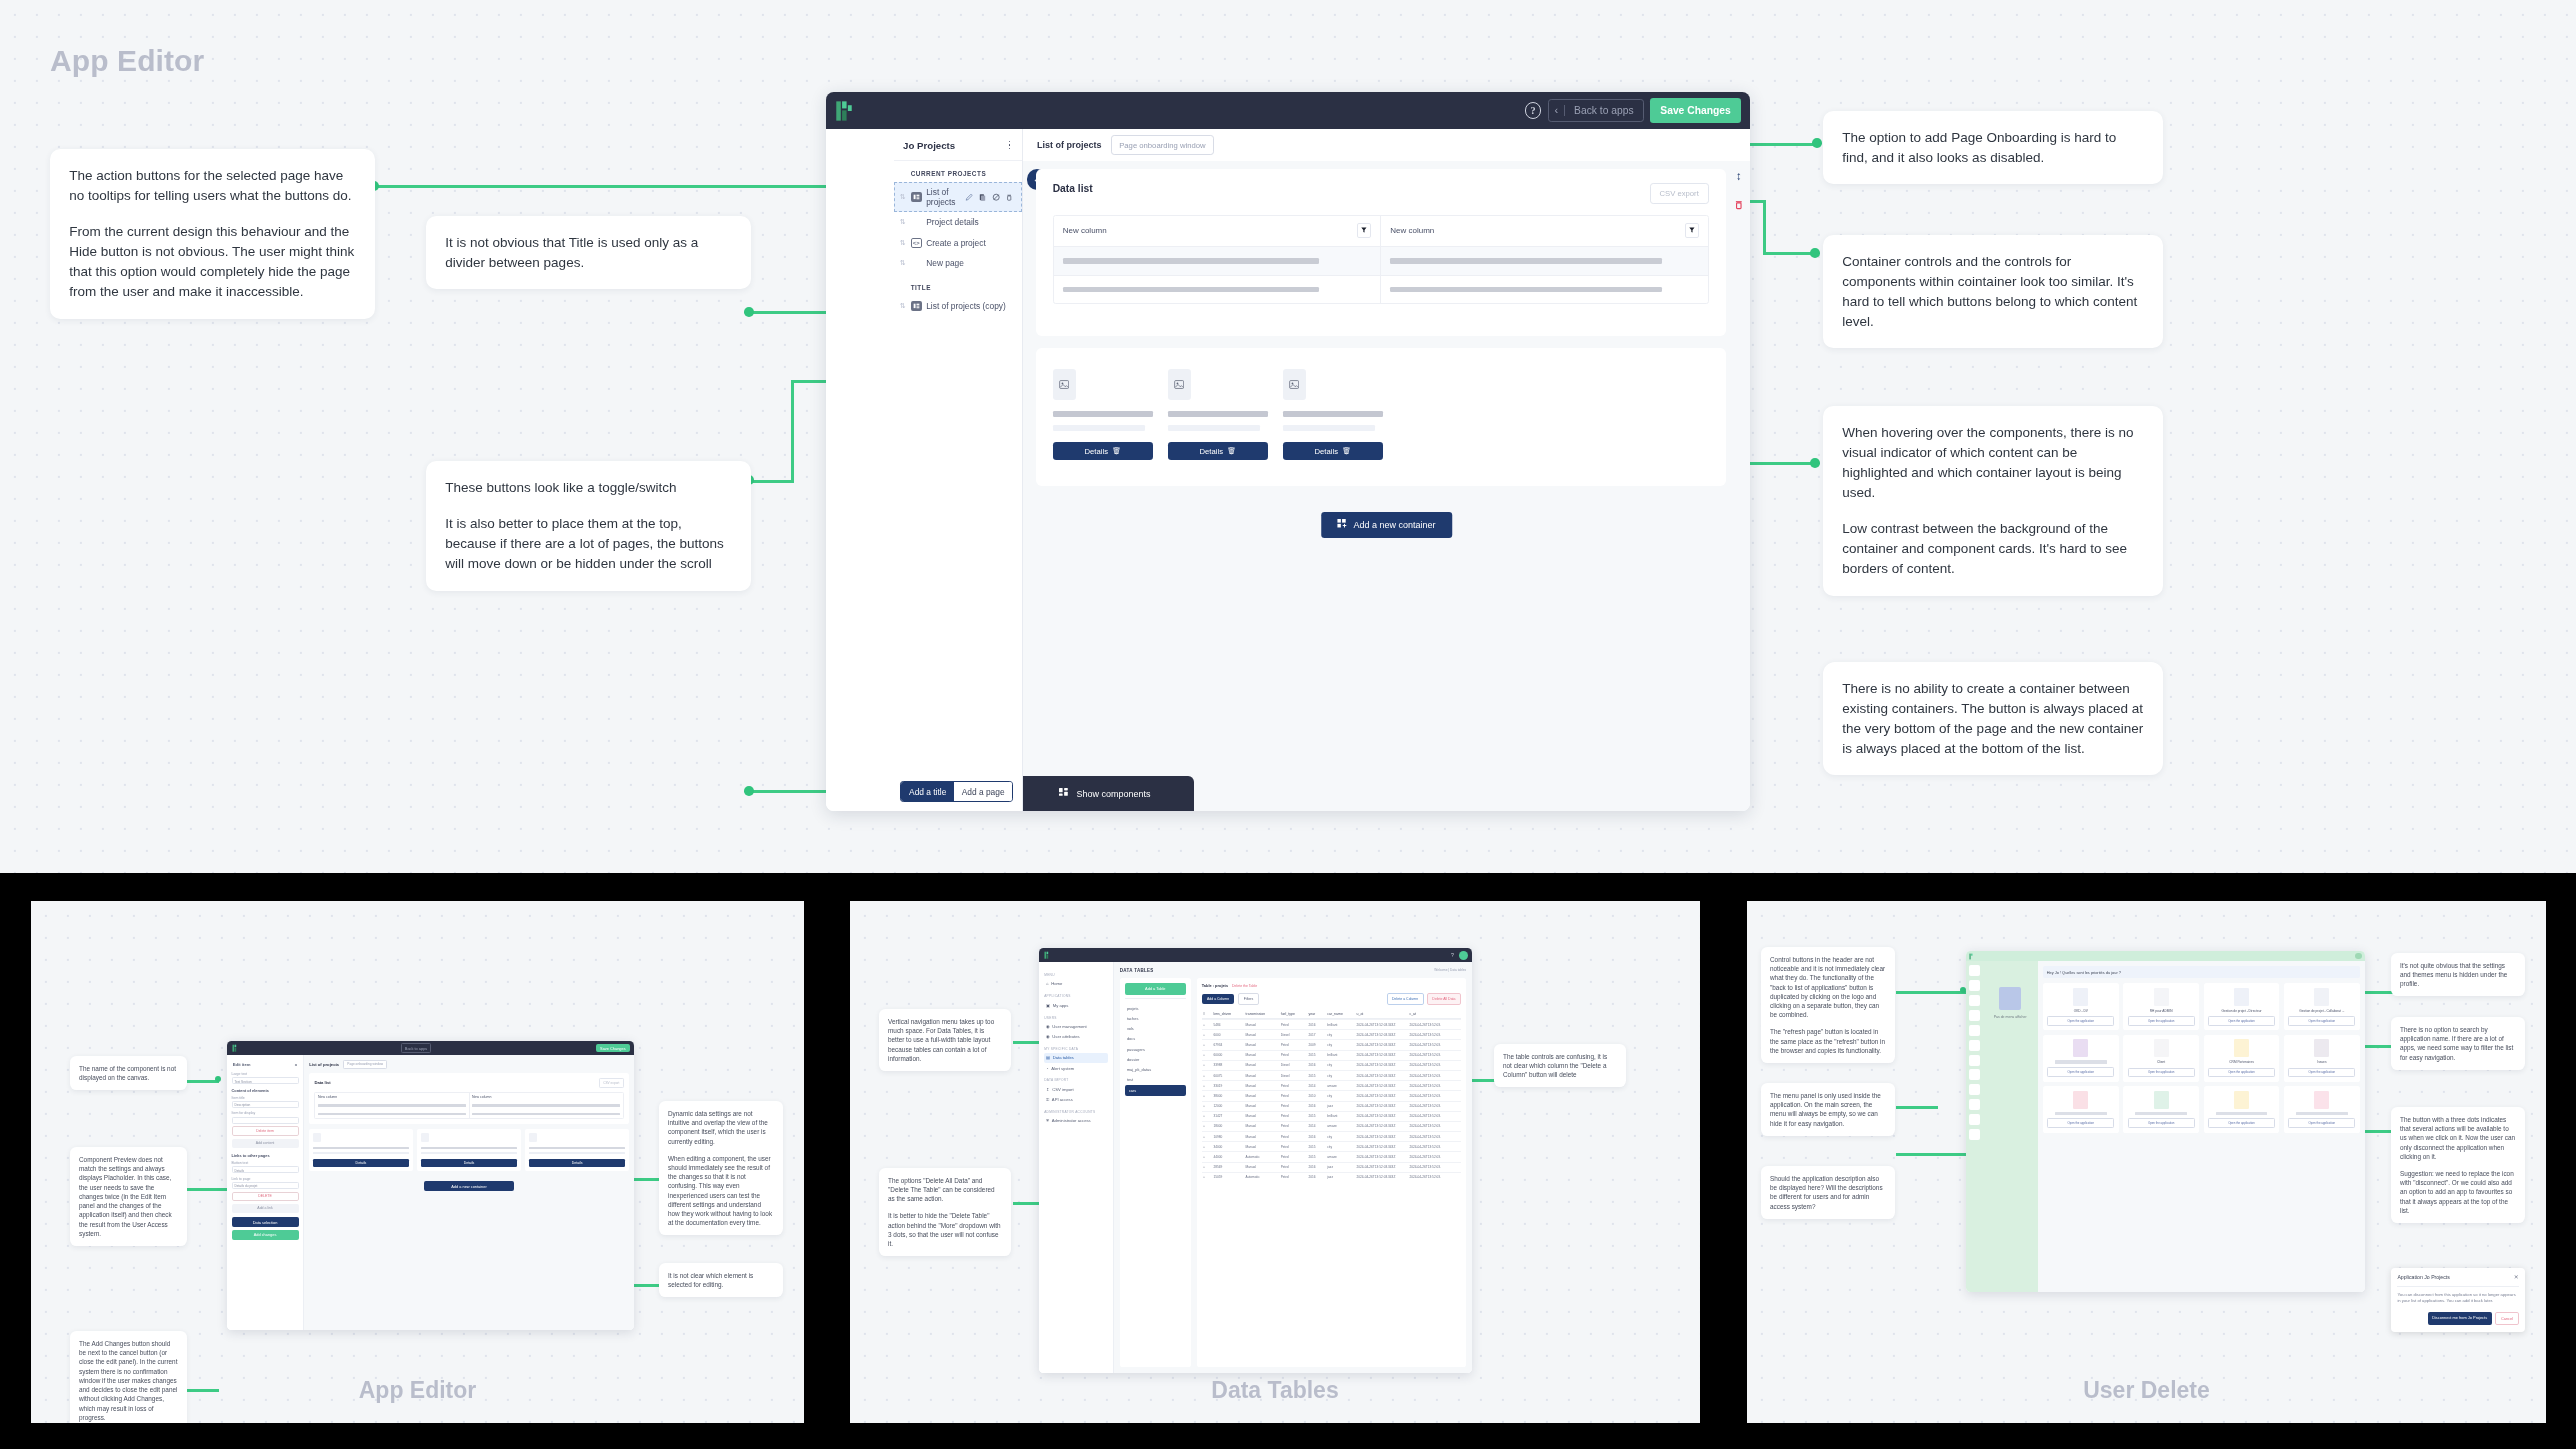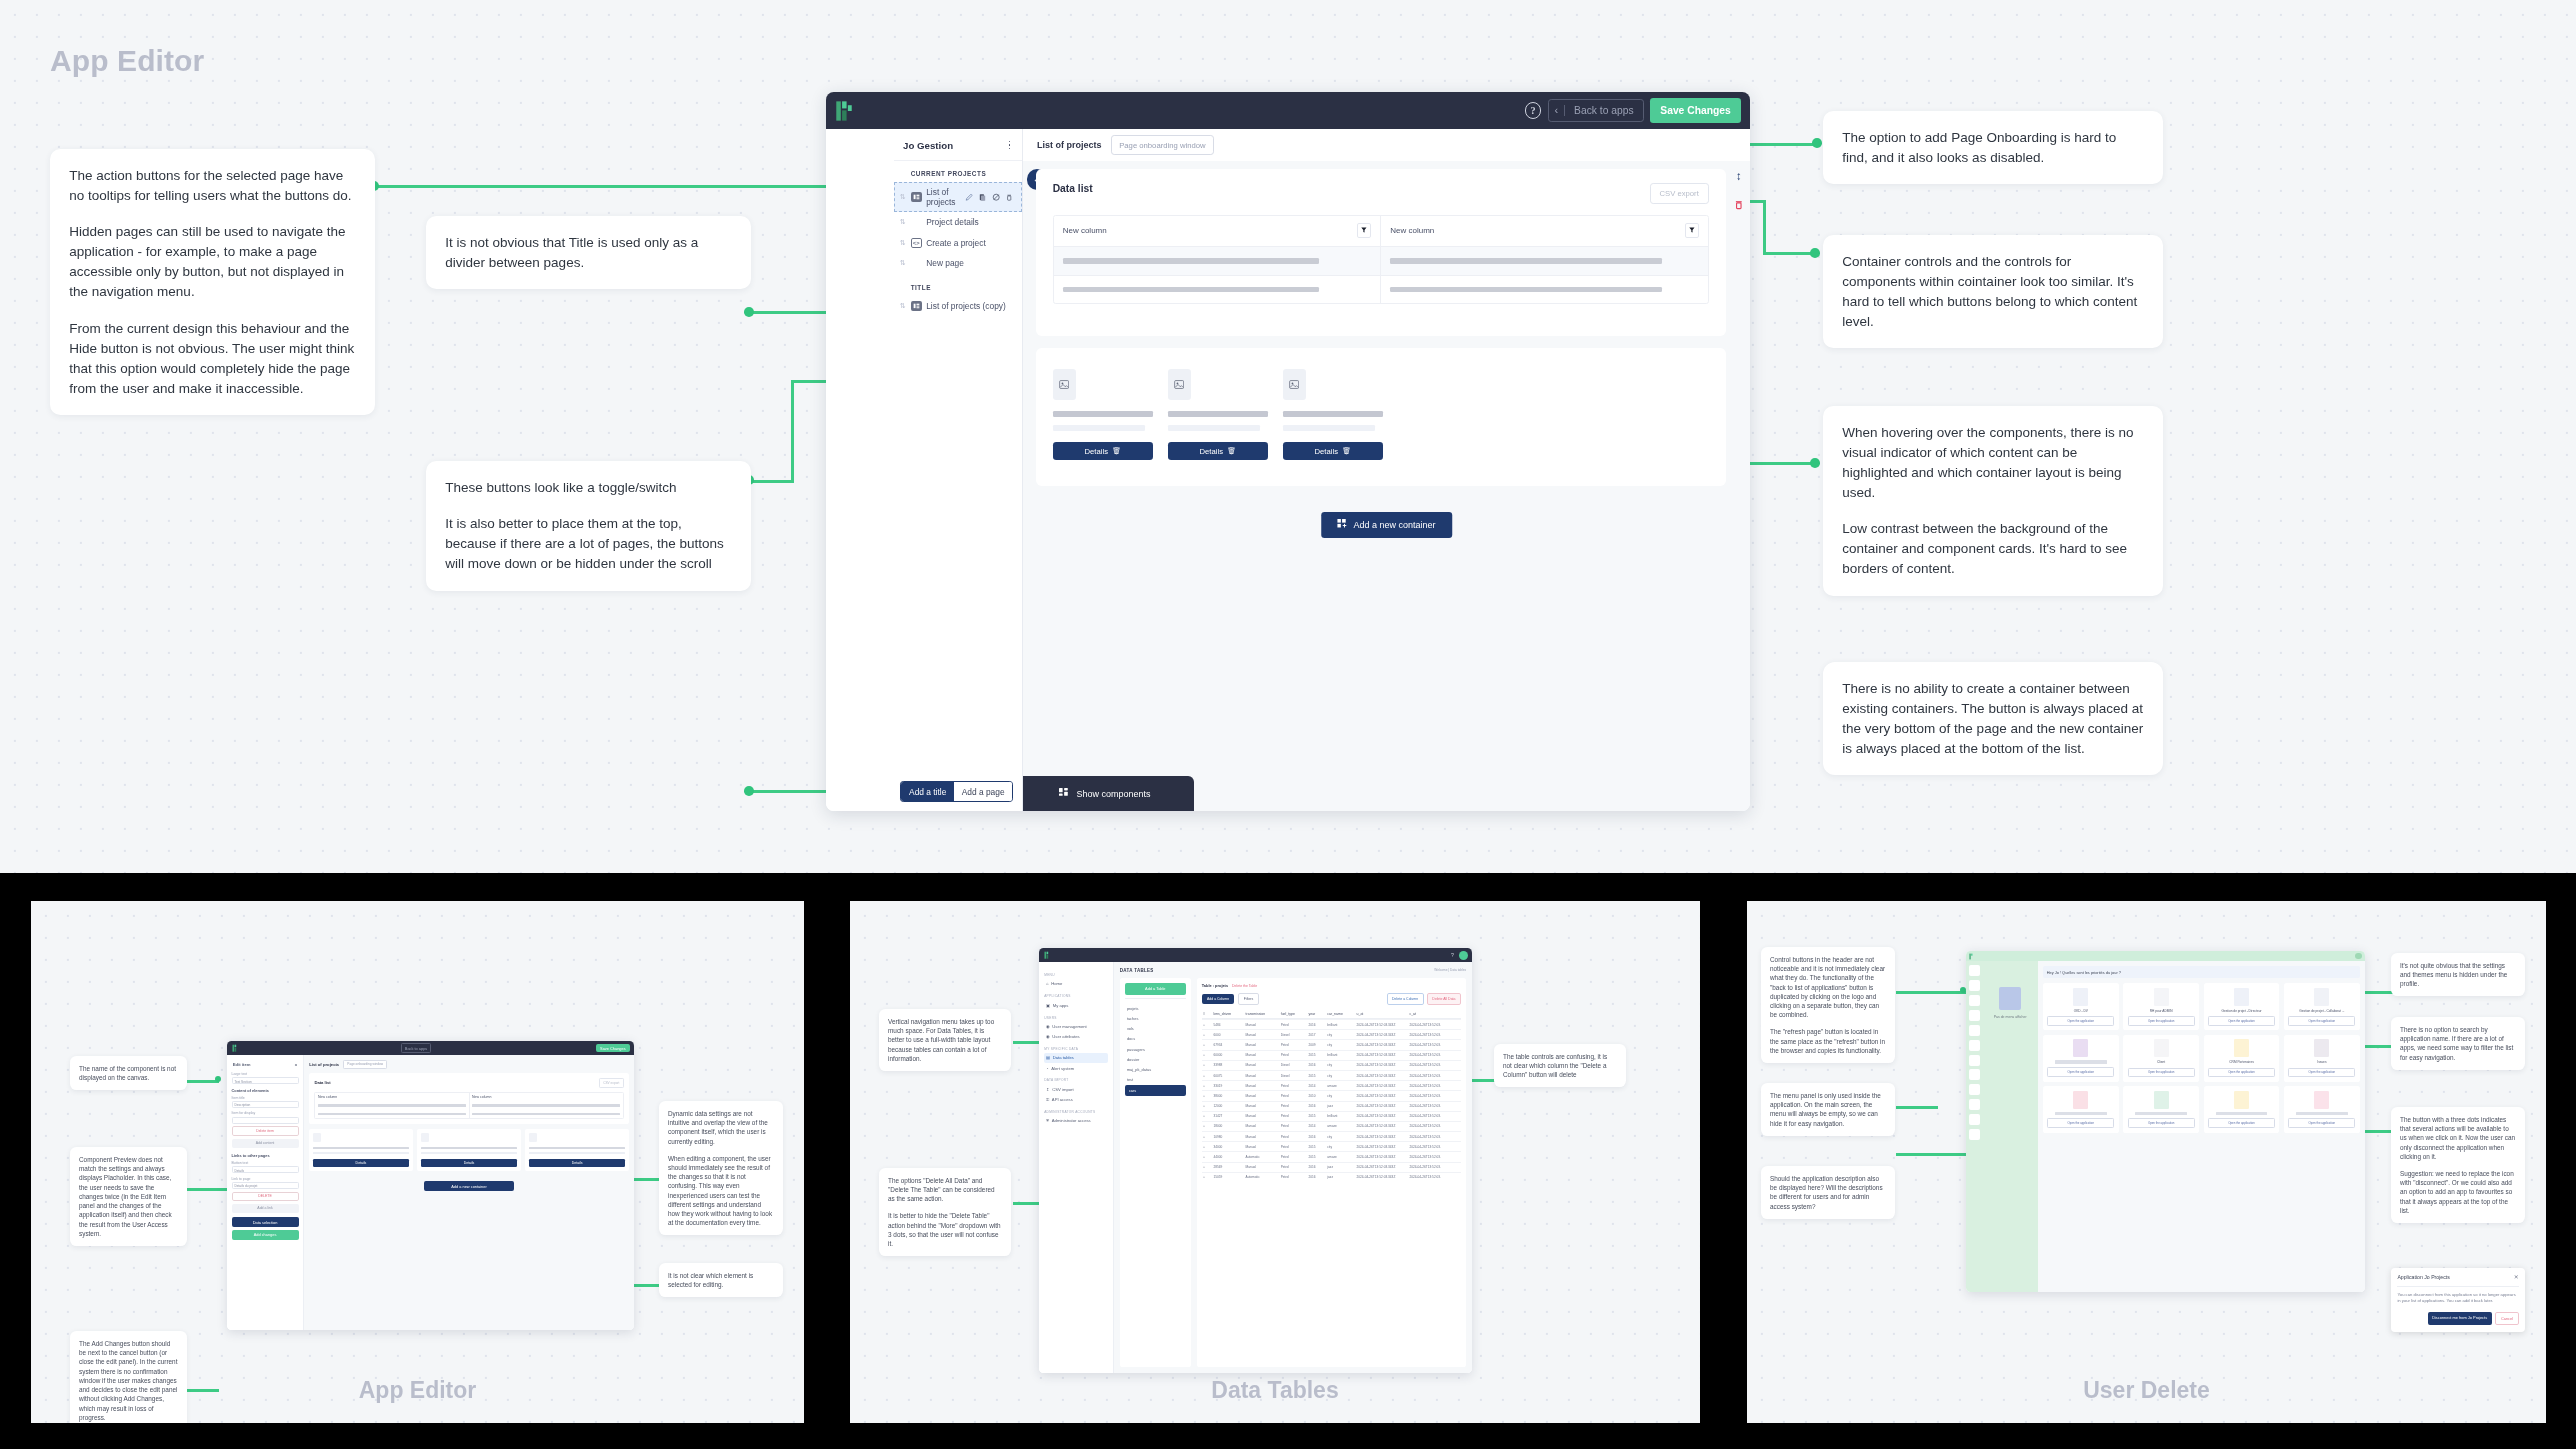--- a/index.html
+++ b/index.html
@@ -270,21 +270,20 @@
   <div class="ln v" style="left:1763px; top:200px; height:54px;"></div>
   <div class="ln h" style="left:1763px; top:252px; width:50px;"></div>
   <div class="dot" style="left:1810px; top:248px;"></div>
 
   <div class="ln h" style="left:1515px; top:462px; width:298px;"></div>
   <div class="dot" style="left:1510px; top:458px;"></div>
   <div class="dot" style="left:1810px; top:458px;"></div>
 
   <div class="note" style="left:50px; top:149px; width:325px;">
     <p>The action buttons for the selected page have no tooltips for telling users what the buttons do.</p>
-    <p>Hidden pages can still be used to navigate the application - for example, to make a page accessible only by button, but not displayed in the navigation menu.</p>
     <p>From the current design this behaviour and the Hide button is not obvious. The user might think that this option would completely hide the page from the user and make it inaccessible.</p>
   </div>
 
   <div class="note" style="left:426px; top:216px; width:325px;">
     <p>It is not obvious that Title is used only as a divider between pages.</p>
   </div>
 
   <div class="note" style="left:426px; top:461px; width:325px;">
     <p>These buttons look like a toggle/switch</p>
     <p>It is also better to place them at the top, because if there are a lot of pages, the buttons will move down or be hidden under the scroll</p>
@@ -326,21 +325,21 @@
         <div class="save-btn">Save Changes</div>
       </div>
     </div>
 
     <div id="app-body">
 
       <div id="app-sidebar"></div>
 
       <div id="app-pagelist">
         <div class="pl-head">
-          <span class="pl-title">Jo Gestion</span>
+          <span class="pl-title">Jo Projects</span>
           <span class="kebab">
               <i></i>
               <i></i>
               <i></i>
             </span>
         </div>
 
         <div class="pl-section">CURRENT PROJECTS</div>
 
         <div class="pl-item selected">

